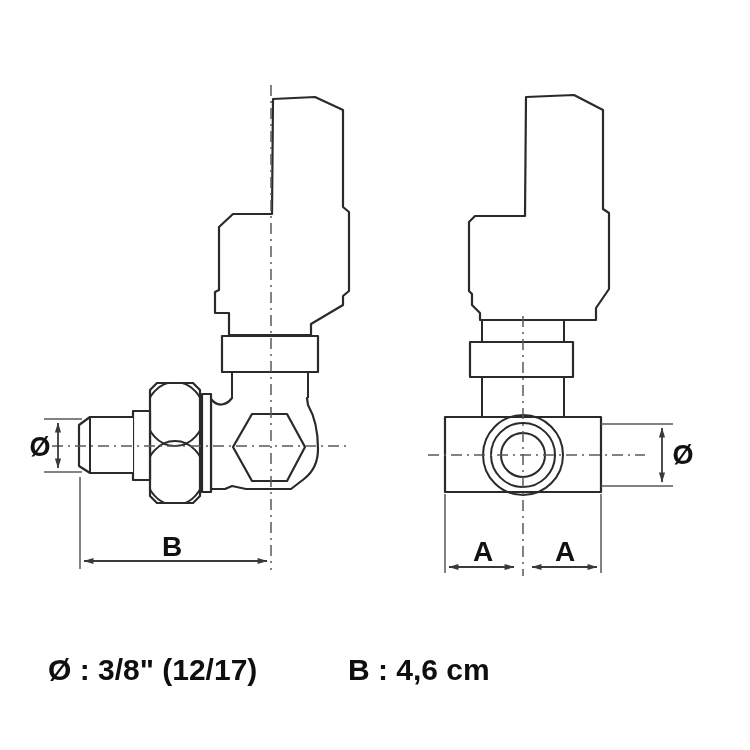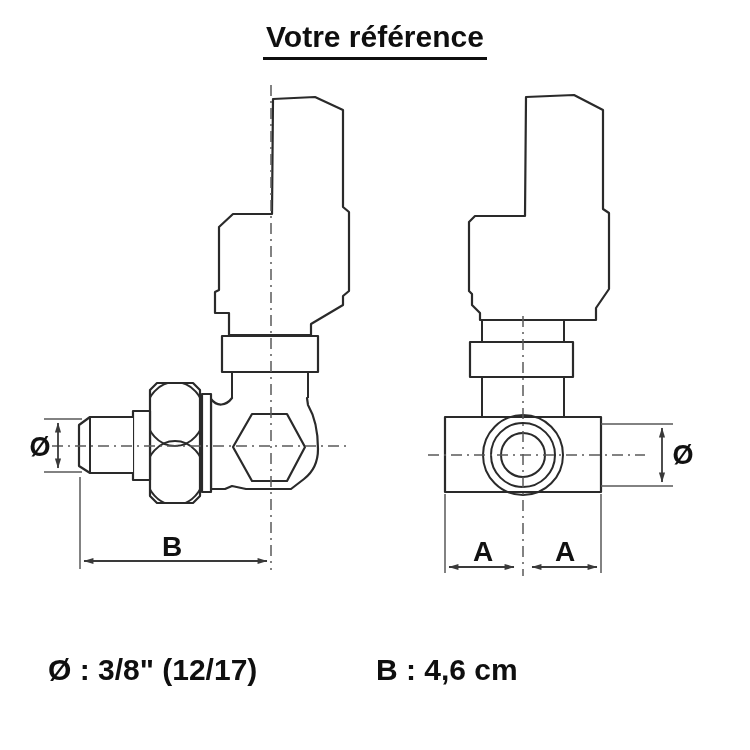--- a/index.html
+++ b/index.html
@@ -5,37 +5,36 @@
   html,body{margin:0;padding:0;background:#ffffff;}
   .page{position:relative;width:750px;height:750px;background:#ffffff;overflow:hidden;
         font-family:"Liberation Sans",sans-serif;}
   .title{position:absolute;top:20px;left:0;width:750px;text-align:center;margin:0;
          font-size:30px;font-weight:bold;color:#0f0f0f;line-height:1.15;}
   .title .underline{display:inline-block;border-bottom:3px solid #0f0f0f;padding:0 3px 2px 3px;}
   .drawing{position:absolute;left:0;top:0;}
   .specs{position:absolute;left:0;top:655px;width:750px;height:40px;}
   .spec{position:absolute;top:0;font-size:30px;font-weight:bold;color:#0f0f0f;line-height:1;white-space:nowrap;}
   .spec-1{left:48px;}
-  .spec-2{left:348px;margin-left:28px;}
+  .spec-2{left:348px;}
   .spec-3{left:565px;}
   
   .outline{fill:#ffffff;stroke:#2a2a2a;stroke-width:2.2;stroke-linejoin:round;stroke-linecap:round;}
   .thin{fill:none;stroke:#2a2a2a;stroke-width:2;stroke-linejoin:round;}
   .cl{stroke:#5a5a5a;stroke-width:1.5;stroke-dasharray:11 5 2 5;fill:none;}
   .ext{stroke:#5a5a5a;stroke-width:1.5;fill:none;}
   .dimline{stroke:#3a3a3a;stroke-width:1.8;fill:none;}
   .dimtext{font-family:"Liberation Sans",sans-serif;font-weight:bold;font-size:27px;fill:#111111;}
   .dimtext-lg{font-size:28px;}
 </style>
 </head>
 <body>
 
 <div class="page">
 
-  <h1 class="title"><span class="underline">Votre référence</span></h1>
 
   <svg class="drawing" width="750" height="750" viewBox="0 0 750 750">
     <defs>
       <marker id="arr" viewBox="0 0 12 10" refX="11" refY="5" markerWidth="11" markerHeight="9" markerUnits="userSpaceOnUse" orient="auto-start-reverse">
         <path d="M0.5,1.6 L11.5,5 L0.5,8.4 Z" fill="#3a3a3a"></path>
       </marker>
       <clipPath id="nutclip">
           <rect x="150" y="383" width="50" height="120"></rect>
         </clipPath>
     </defs>

